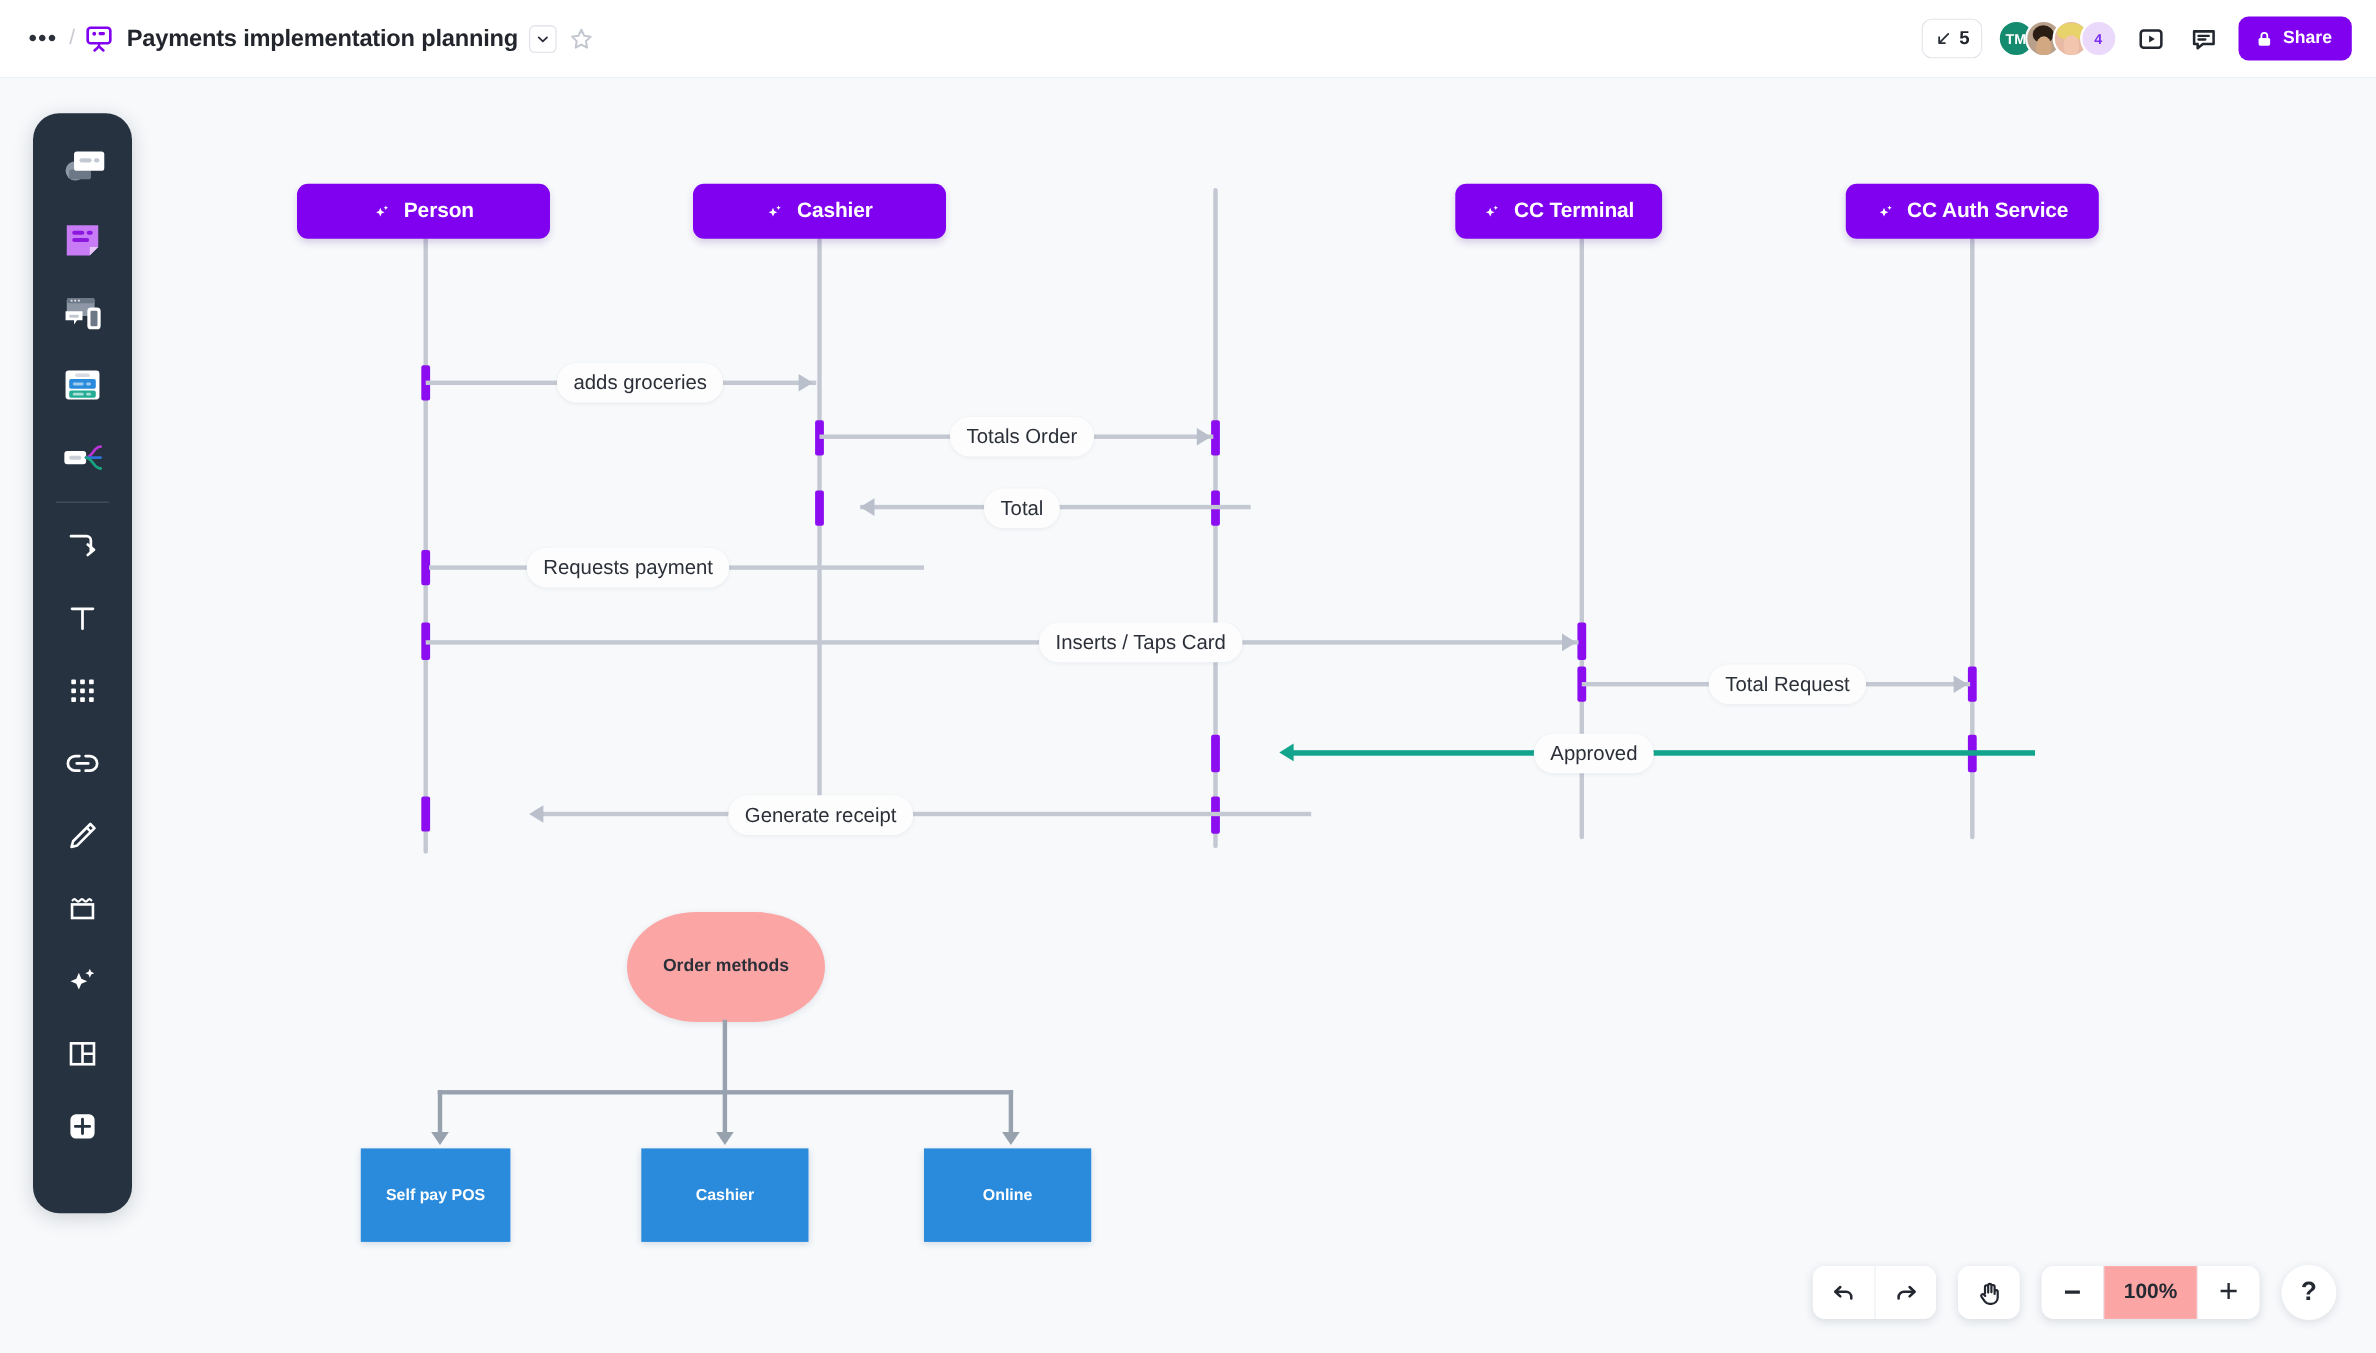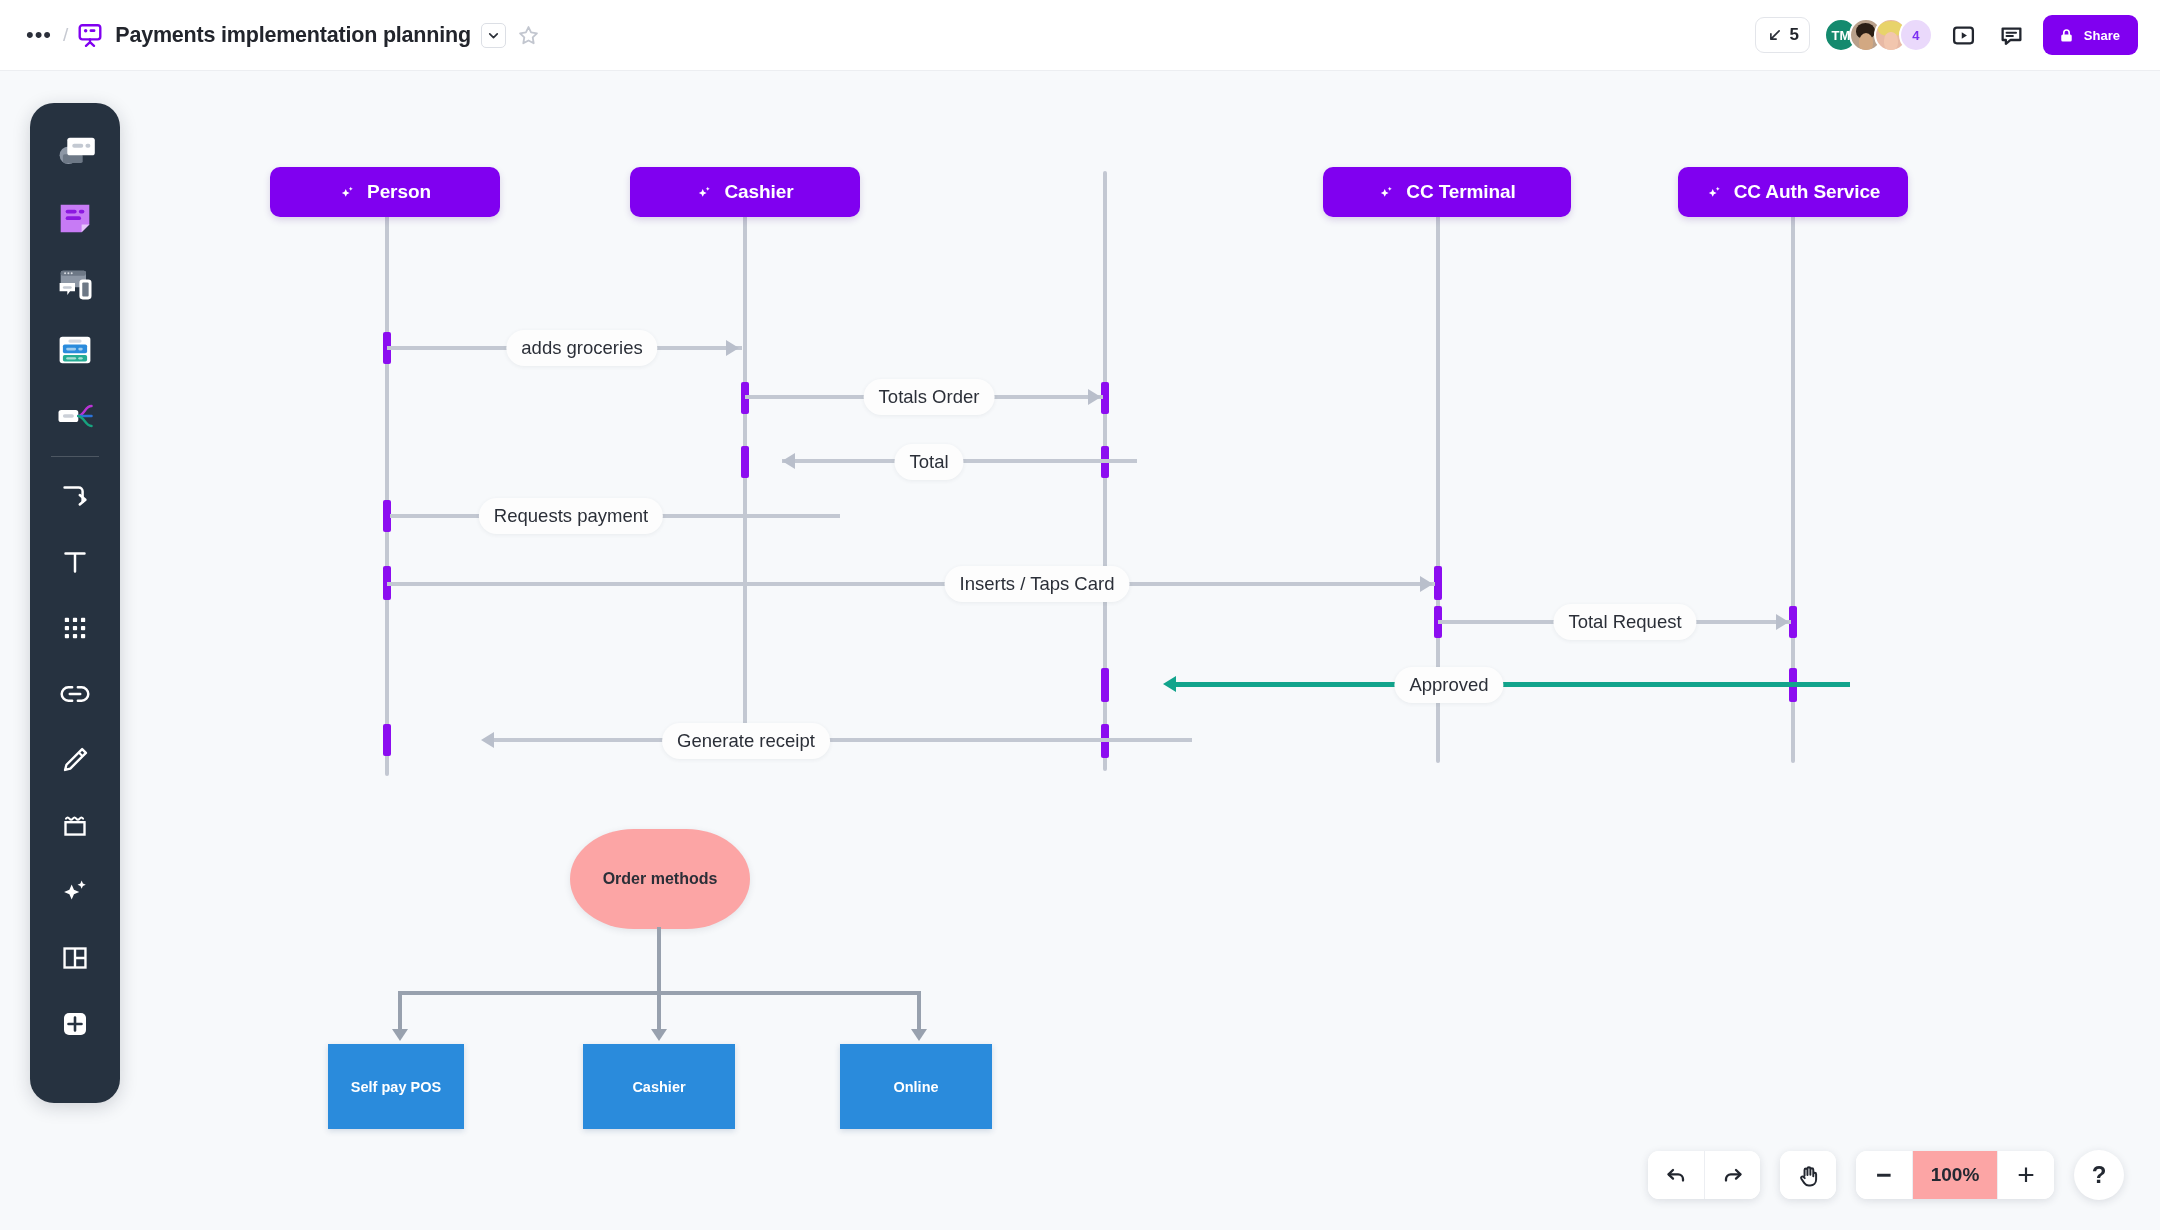--- a/index.html
+++ b/index.html
@@ -67,21 +67,21 @@
   .av-p2::before { content:""; position:absolute; left:2px; top:1px; width:26px; height:15px; border-radius:50% 50% 40% 40%; background:#e8d36a; }
   .av-p2::after  { content:""; position:absolute; left:8px; top:12px; width:14px; height:19px; border-radius:45% 45% 45% 45%; background:#f2c6ae; }
   .av-more { background: #ead9fb; color: #7b2ff2; }
   .icon-btn-sq {
     width: 34px; height: 34px; display: flex; align-items: center; justify-content: center;
     cursor: pointer; border-radius: 7px;
   }
   .share-btn {
     height: 40px; padding: 0 18px 0 15px; border-radius: 9px;
     background: #8000f0; color: #fff; display: flex; align-items: center; gap: 9px;
-    font-size: 13px; font-weight: 600; cursor: pointer; border: none;
+    font-size: 16px; font-weight: 600; cursor: pointer; border: none;
     font-family: "Liberation Sans", sans-serif;
   }
 
   
   .canvas {
     position: absolute; top: 71px; left: 0;
     width: 2160px; height: 1159px;
     background: #f7f9fb;
     overflow: hidden;
     text-align: center;
@@ -403,21 +403,21 @@
         </svg>
       <span>Person</span>
     </div>
     <div class="node" style="left:630px; top:96px; width:230px;">
       <svg class="spark" viewBox="0 0 24 24" fill="#fff">
           <path d="M9.5 7l1.7 3.9L15 12.6l-3.8 1.7L9.5 18l-1.7-3.7L4 12.6l3.8-1.7z"></path>
           <path d="M16.6 4l.85 2 2 .85-2 .85-.85 2-.85-2-2-.85 2-.85z"></path>
         </svg>
       <span>Cashier</span>
     </div>
-    <div class="node" style="left:1323px; top:96px; width:248px;">
+    <div class="node" style="left:1323px; top:96px; width:188px;">
       <svg class="spark" viewBox="0 0 24 24" fill="#fff">
           <path d="M9.5 7l1.7 3.9L15 12.6l-3.8 1.7L9.5 18l-1.7-3.7L4 12.6l3.8-1.7z"></path>
           <path d="M16.6 4l.85 2 2 .85-2 .85-.85 2-.85-2-2-.85 2-.85z"></path>
         </svg>
       <span>CC Terminal</span>
     </div>
     <div class="node" style="left:1678px; top:96px; width:230px;">
       <svg class="spark" viewBox="0 0 24 24" fill="#fff">
           <path d="M9.5 7l1.7 3.9L15 12.6l-3.8 1.7L9.5 18l-1.7-3.7L4 12.6l3.8-1.7z"></path>
           <path d="M16.6 4l.85 2 2 .85-2 .85-.85 2-.85-2-2-.85 2-.85z"></path>

